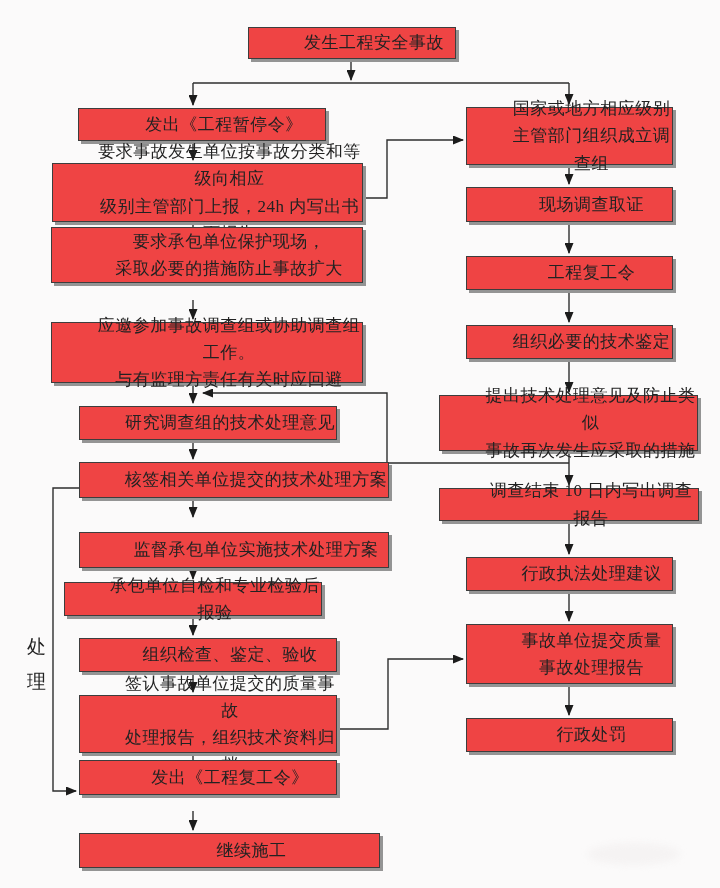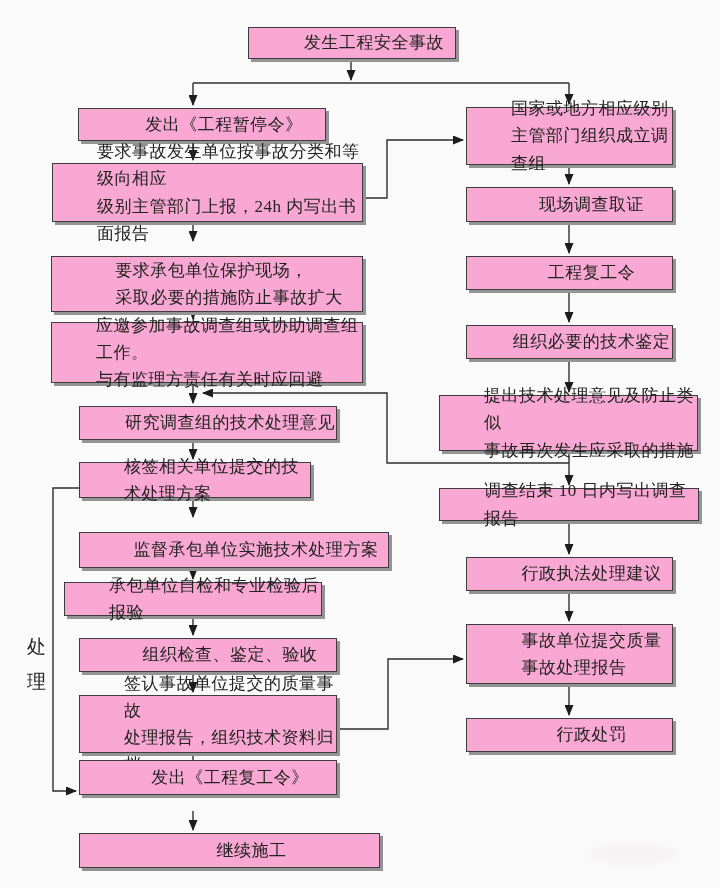--- a/index.html
+++ b/index.html
@@ -14,26 +14,27 @@
     width: 720px; height: 888px;
     overflow: hidden;
   }
   svg.edges {
     position: absolute; left: 0; top: 0;
     width: 720px; height: 888px;
     pointer-events: none;
   }
   .node {
     position: absolute;
-    background: #f9a8d4;
+    background: #ef4444;
     border: 1.5px solid #3d3d3d;
     box-shadow: 3px 3px 0 #949494;
     display: flex;
     align-items: center;
     justify-content: center;
+    text-align: center;
     font-size: 17px;
     letter-spacing: 0.5px;
     line-height: 1.6;
     white-space: pre-line;
     box-sizing: border-box;
     padding-left: 44px;
   }
   .side-label {
     position: absolute;
     left: 20px; top: 629px;
@@ -96,26 +97,26 @@
       <path d="M79,488 L53,488 L53,791 L76,791" marker-end="url(#arrow)"></path>
       <path d="M337,729 L388,729 L388,659 L463,659" marker-end="url(#arrow)"></path>
     </g>
   </svg>
 
   <div class="node" style="left:248px;top:27px;width:208px;height:32px">发生工程安全事故</div>
 
   <div class="node" style="left:78px;top:108px;width:248px;height:33px">发出《工程暂停令》</div>
   <div class="node" style="left:52px;top:163px;width:311px;height:59px">要求事故发生单位按事故分类和等级向相应
 级别主管部门上报，24h 内写出书面报告</div>
-  <div class="node" style="left:51px;top:256px;width:312px;height:56px">要求承包单位保护现场，
+  <div class="node" style="left:51px;top:227px;width:312px;height:56px">要求承包单位保护现场，
 采取必要的措施防止事故扩大</div>
   <div class="node" style="left:51px;top:322px;width:312px;height:61px">应邀参加事故调查组或协助调查组工作。
 与有监理方责任有关时应回避</div>
   <div class="node" style="left:79px;top:406px;width:258px;height:34px">研究调查组的技术处理意见</div>
-  <div class="node" style="left:79px;top:462px;width:232px;height:36px">核签相关单位提交的技术处理方案</div>
+  <div class="node" style="left:79px;top:462px;width:310px;height:36px">核签相关单位提交的技术处理方案</div>
   <div class="node" style="left:79px;top:532px;width:310px;height:36px">监督承包单位实施技术处理方案</div>
   <div class="node" style="left:64px;top:582px;width:258px;height:34px">承包单位自检和专业检验后报验</div>
   <div class="node" style="left:79px;top:638px;width:258px;height:34px">组织检查、鉴定、验收</div>
   <div class="node" style="left:79px;top:695px;width:258px;height:58px">签认事故单位提交的质量事故
 处理报告，组织技术资料归档</div>
   <div class="node" style="left:79px;top:760px;width:258px;height:35px">发出《工程复工令》</div>
   <div class="node" style="left:79px;top:833px;width:301px;height:35px">继续施工</div>
 
   <div class="node" style="left:466px;top:107px;width:207px;height:58px">国家或地方相应级别
 主管部门组织成立调查组</div>

